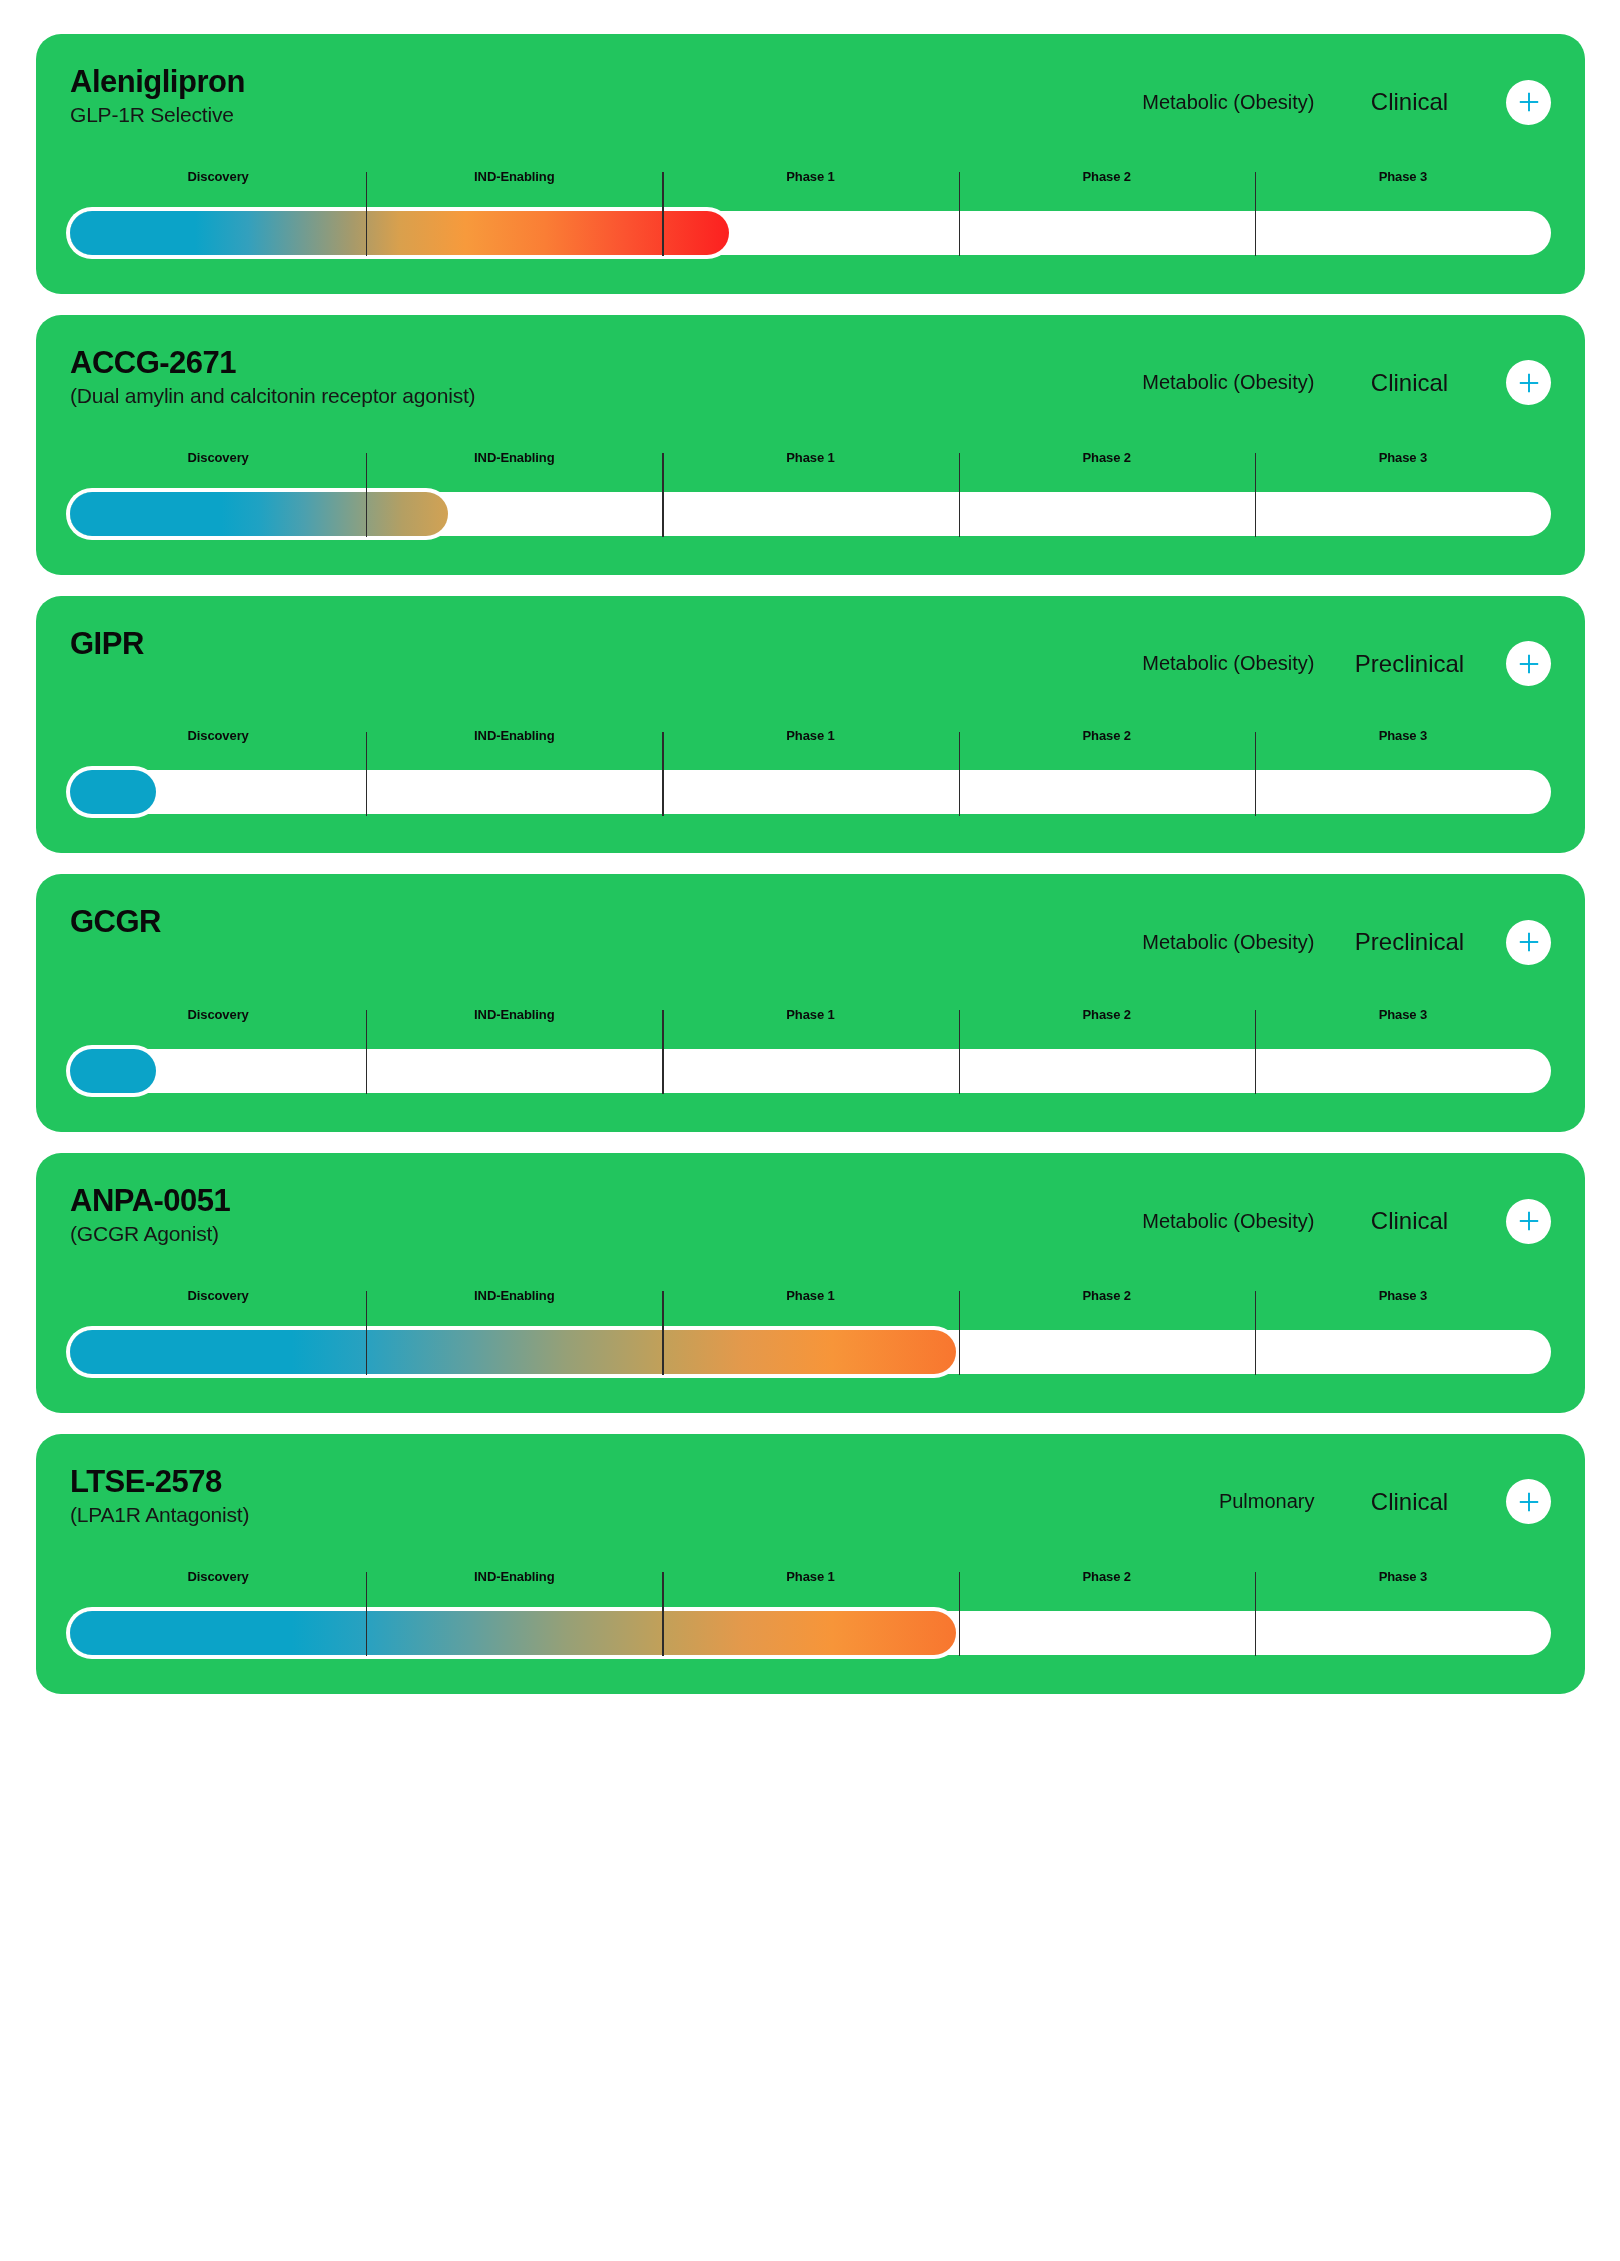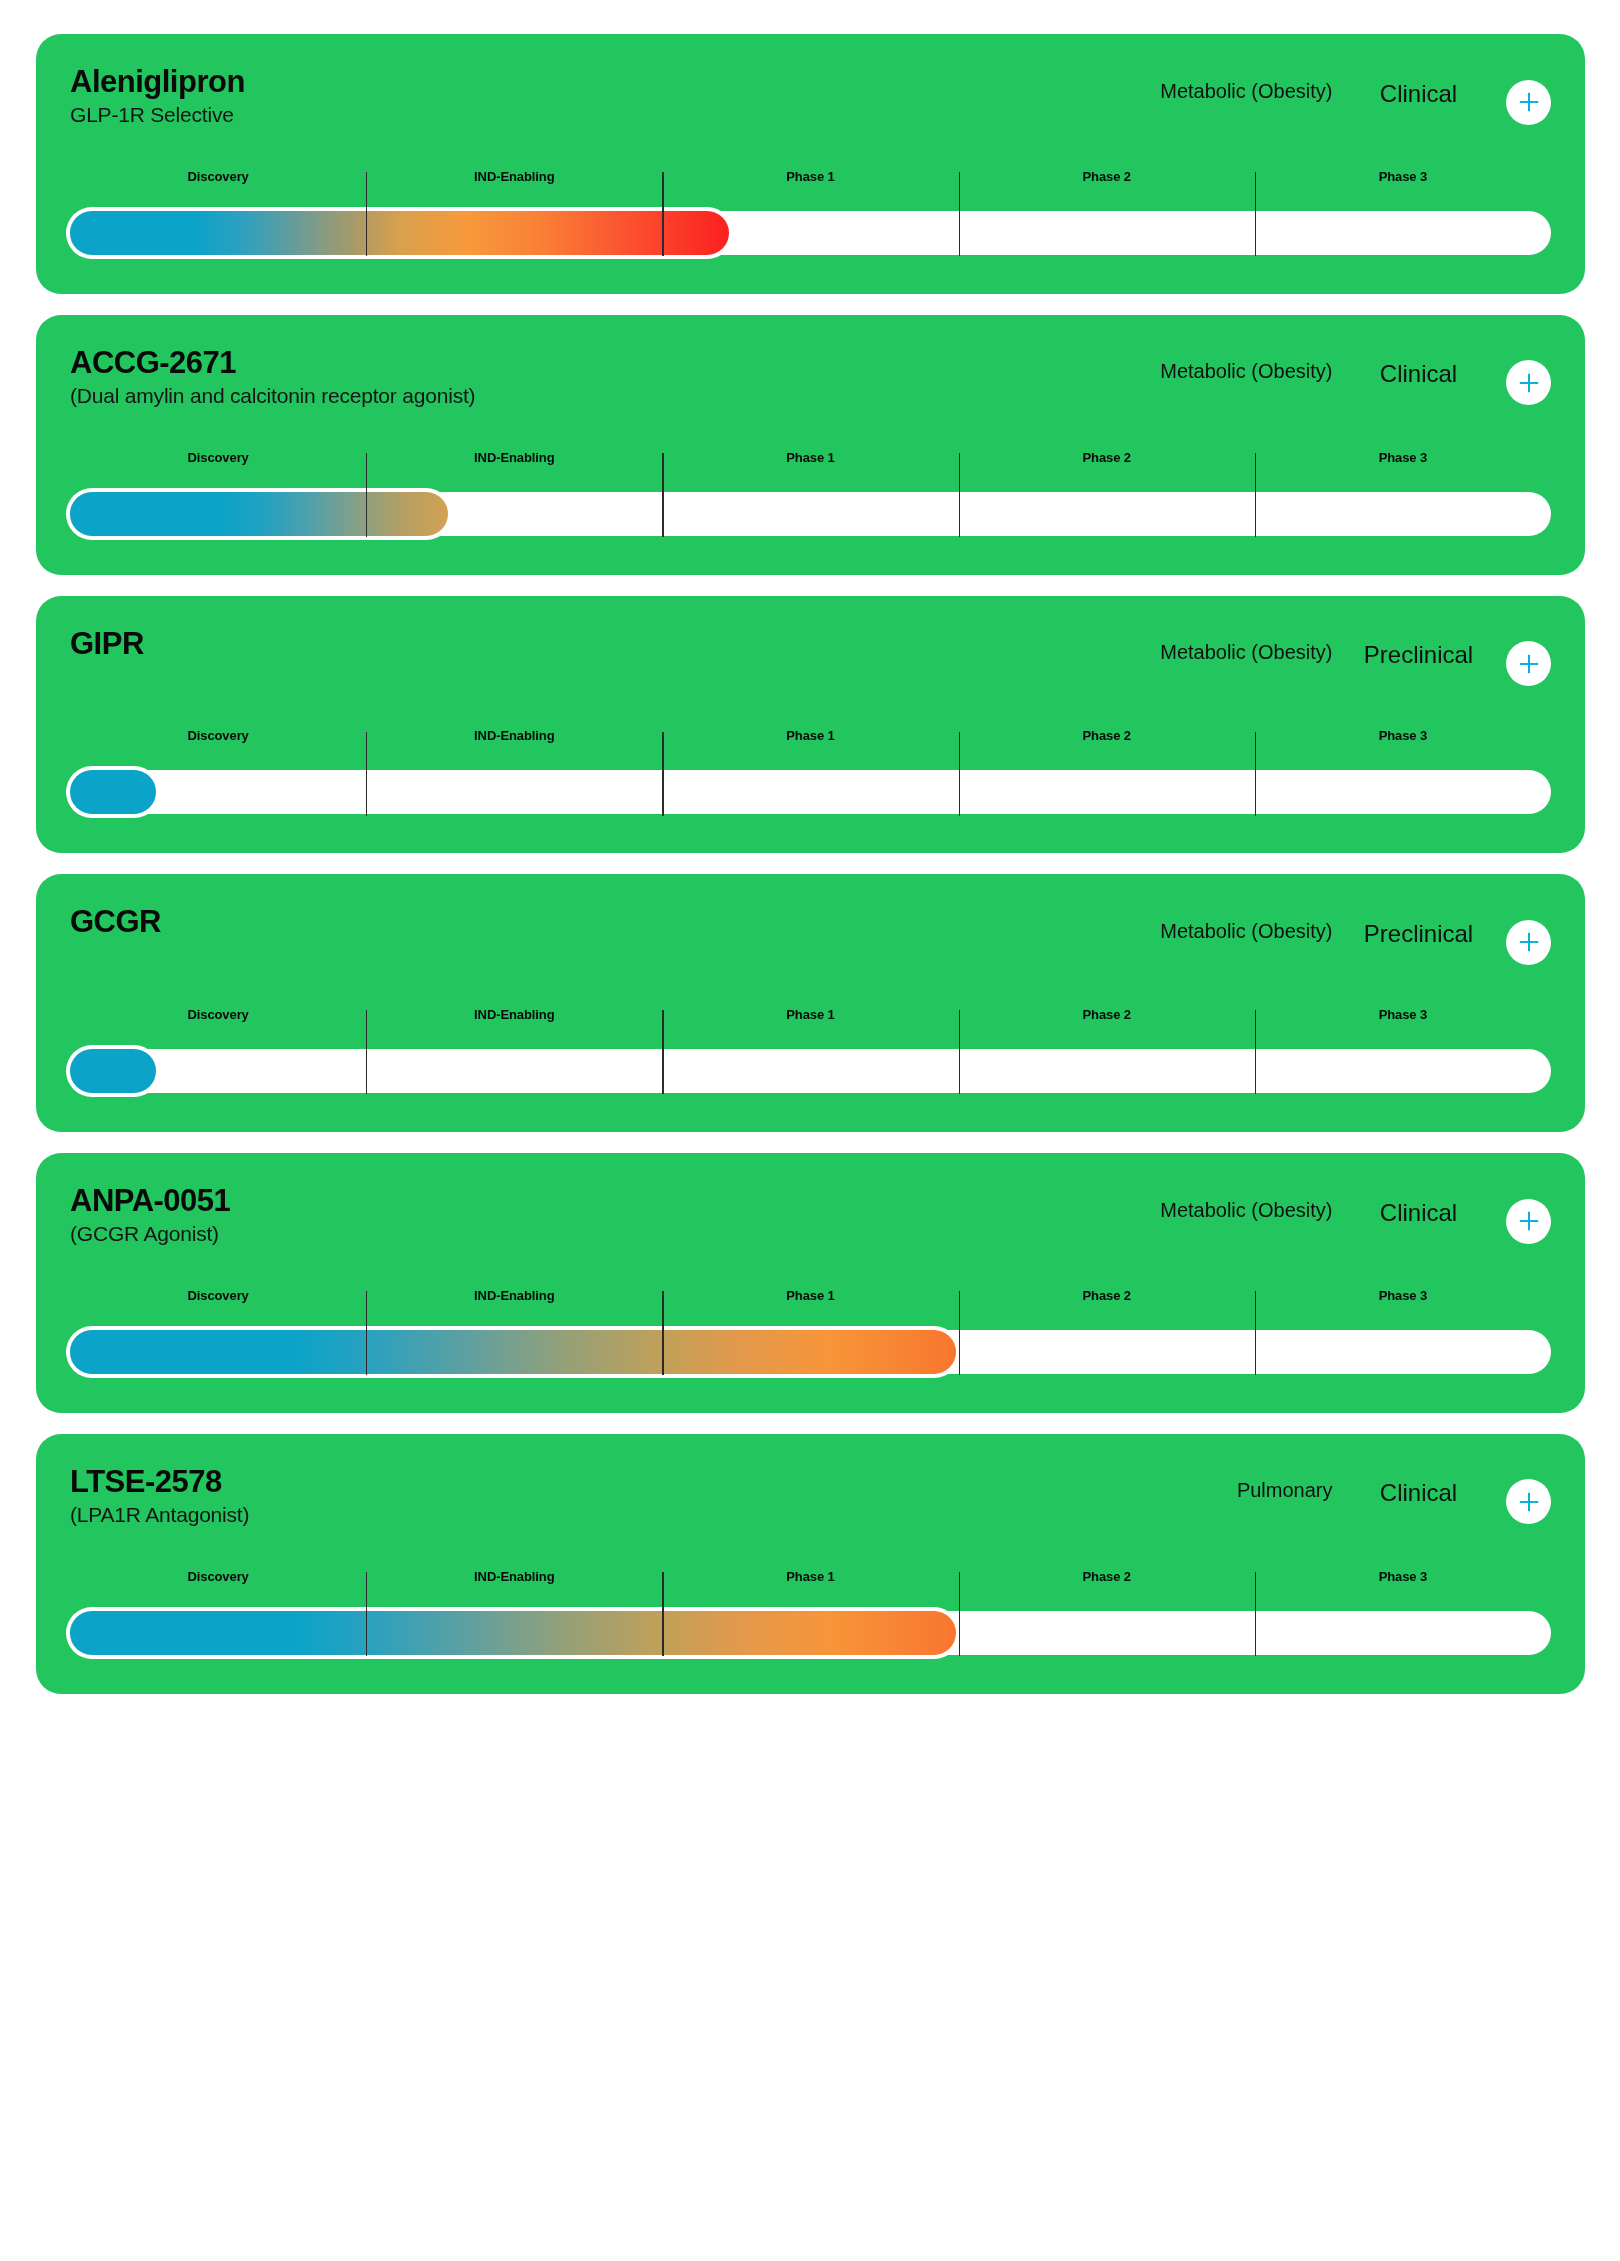--- a/index.html
+++ b/index.html
@@ -51,22 +51,22 @@
     font-size: 21px;
     font-weight: 400;
     letter-spacing: -0.2px;
     color: #161616;
     line-height: 1.12;
     white-space: nowrap;
   }
 
   .meta-block {
     display: flex;
-    align-items: flex-start;
-    gap: 0px;
+    align-items: center;
+    gap: 9px;
     padding-top: 14.6px;
     flex: 0 0 auto;
   }
 
   .meta-indication {
     font-size: 20px;
     color: #111111;
     font-weight: 400;
     text-align: right;
     white-space: nowrap;

